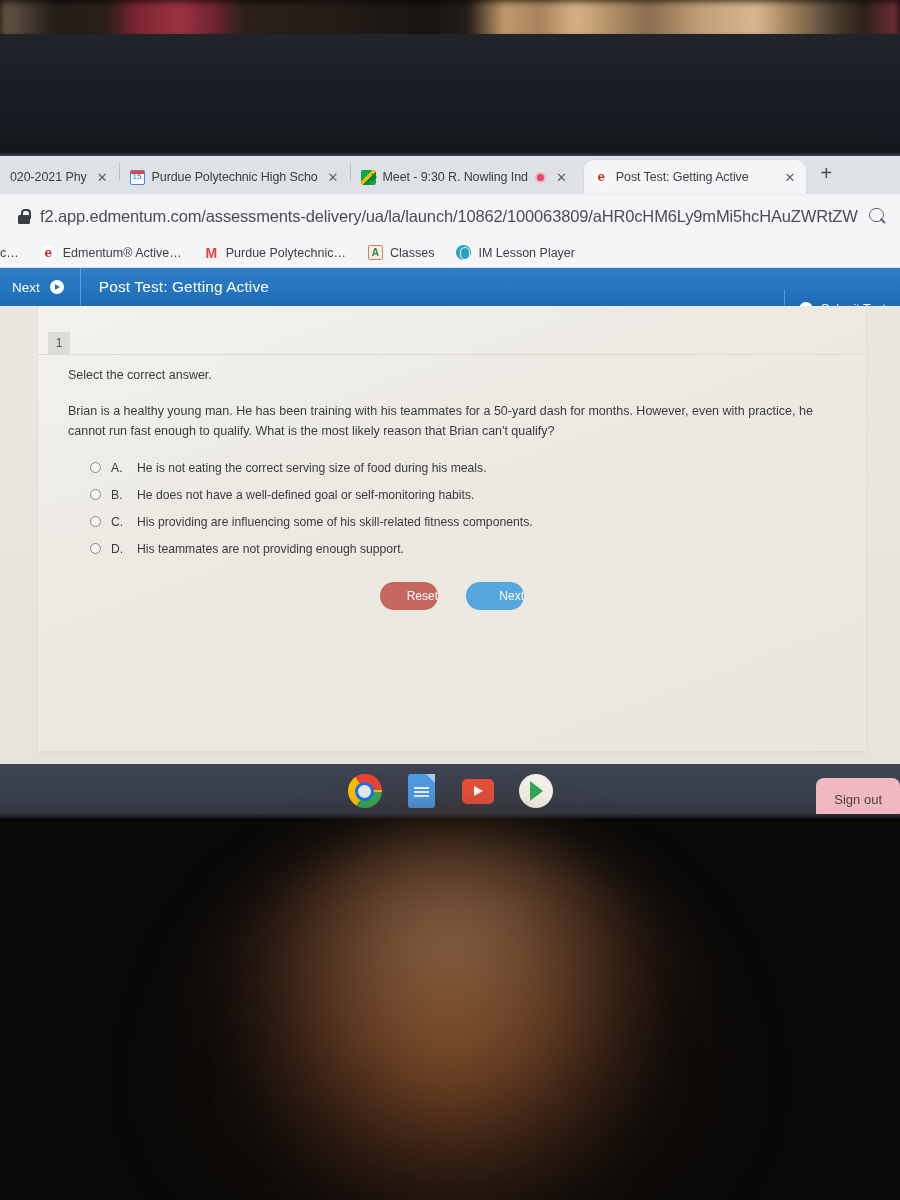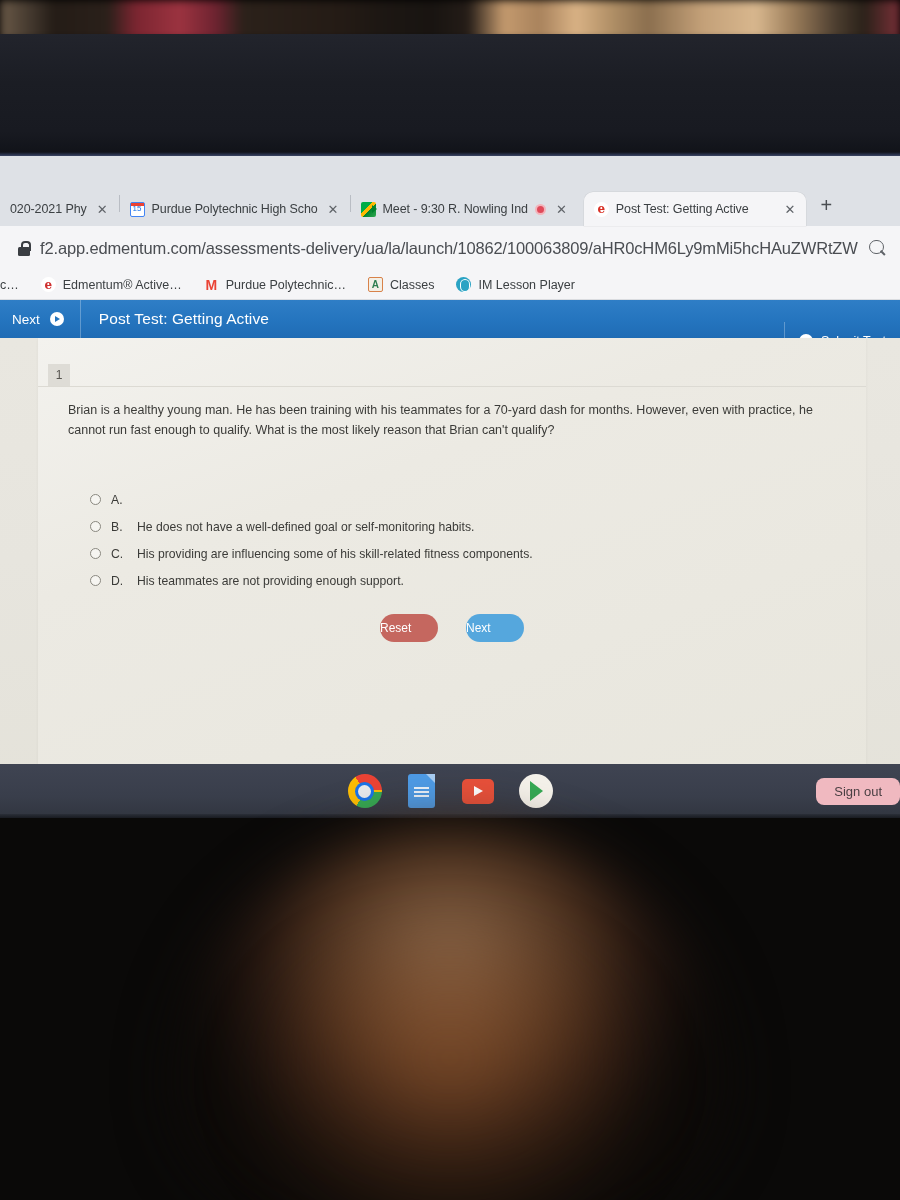--- a/index.html
+++ b/index.html
@@ -37,21 +37,21 @@
 
   
   .browser {
     position: absolute; left: 0; top: 156px; width: 900px; height: 608px;
     background: #dee1e6;
   }
 
   
   .tabstrip {
     position: relative; height: 38px; background: #dee1e6;
-    display: flex; align-items: flex-end; padding-left: 0; margin-top: 32px;
+    display: flex; align-items: flex-end; padding-left: 0;
   }
   .tab {
     position: relative;
     height: 34px; display: flex; align-items: center;
     gap: 7px; padding: 0 8px 0 10px;
     font-size: 12.5px; color: #3c4043;
     max-width: 232px;
   }
   .tab .tab-title {
     white-space: nowrap; overflow: hidden;
@@ -166,21 +166,21 @@
   .opts { position: absolute; left: 52px; top: 148px; width: 740px; }
   .opt { display: flex; align-items: center; gap: 0; height: 27px; font-size: 12.2px; color: #3b3b38; }
   .radio {
     width: 11px; height: 11px; border: 1.3px solid #8a8880; border-radius: 50%;
     background: #f6f5f1; flex: 0 0 11px; margin-right: 10px;
   }
   .opt-letter { width: 26px; flex: 0 0 26px; color: #3b3b38; }
   .opt-text { color: #3b3b38; }
 
   .btnrow { position: absolute; left: 0; top: 276px; width: 828px; display: flex; justify-content: center; gap: 28px; }
-  .btn { border-radius: 14px; font-size: 12px; color: #fff; padding: 7px 0; width: 58px; text-align: left;
+  .btn { border-radius: 14px; font-size: 12px; color: #fff; padding: 7px 0; width: 58px; text-align: right;
          border: none; font-family: "Liberation Sans", sans-serif; }
   .btn-reset { background: #c5675f; }
   .btn-next { background: #55a7dd; }
 
   .cursor {
     position: absolute; left: 862px; top: 629px; width: 11px; height: 16px;
     background: #2b2b2b;
     clip-path: polygon(0 0, 0 14px, 3.4px 10.6px, 5.8px 16px, 8.2px 15px, 5.9px 9.8px, 11px 9.6px);
   }
   .footer {
@@ -212,21 +212,21 @@
                  border-top:5.5px solid transparent; border-bottom:5.5px solid transparent; }
   .ic-play { background:#f4f1ea; border-radius:50%; position:relative; }
   .ic-play::after{ content:""; position:absolute; left:11px; top:7px; width:0; height:0;
     border-left: 13px solid #34a853;
     border-top: 10px solid transparent; border-bottom: 10px solid transparent;
     filter: drop-shadow(0 0 0 transparent);
   }
   .signout {
     position: absolute; right: 0px; top: 14px;
     background: #f0b9c0; color: #4a3f42; font-size: 13px;
-    padding: 6px 18px; border-radius: 8px;
+    padding: 14px 18px; border-radius: 8px;
   }
 
   
   .bottom-photo {
     position: absolute; left: 0; top: 818px; width: 900px; height: 382px;
     background: #0a0908;
   }
   .blob {
     position: absolute; left: 170px; top: 10px; width: 560px; height: 430px;
     border-radius: 50% 50% 45% 45% / 60% 60% 40% 40%;
@@ -323,27 +323,29 @@
         <span>Submit Test</span>
       </div>
     </div>
 
     <div class="page">
       <div class="card">
         <div class="qnum">1</div>
         <div class="qdiv"></div>
 
         <div class="qbody">
-          <div class="stem">Brian is a healthy young man. He has been training with his teammates for a 70-yard dash for months. However, even with practice, he cannot run fast enough to qualify. What is the most likely reason that Brian can't qualify?</div>
+          <div class="instr">Select the correct answer.</div>
+          <div class="stem">Brian is a healthy young man. He has been training with his teammates for a 50-yard dash for months. However, even with practice, he cannot run fast enough to qualify. What is the most likely reason that Brian can't qualify?</div>
         </div>
 
         <div class="opts">
           <div class="opt">
             <span class="radio"></span>
             <span class="opt-letter">A.</span>
+            <span class="opt-text">He is not eating the correct serving size of food during his meals.</span>
           </div>
           <div class="opt">
             <span class="radio"></span>
             <span class="opt-letter">B.</span>
             <span class="opt-text">He does not have a well-defined goal or self-monitoring habits.</span>
           </div>
           <div class="opt">
             <span class="radio"></span>
             <span class="opt-letter">C.</span>
             <span class="opt-text">His providing are influencing some of his skill-related fitness components.</span>

